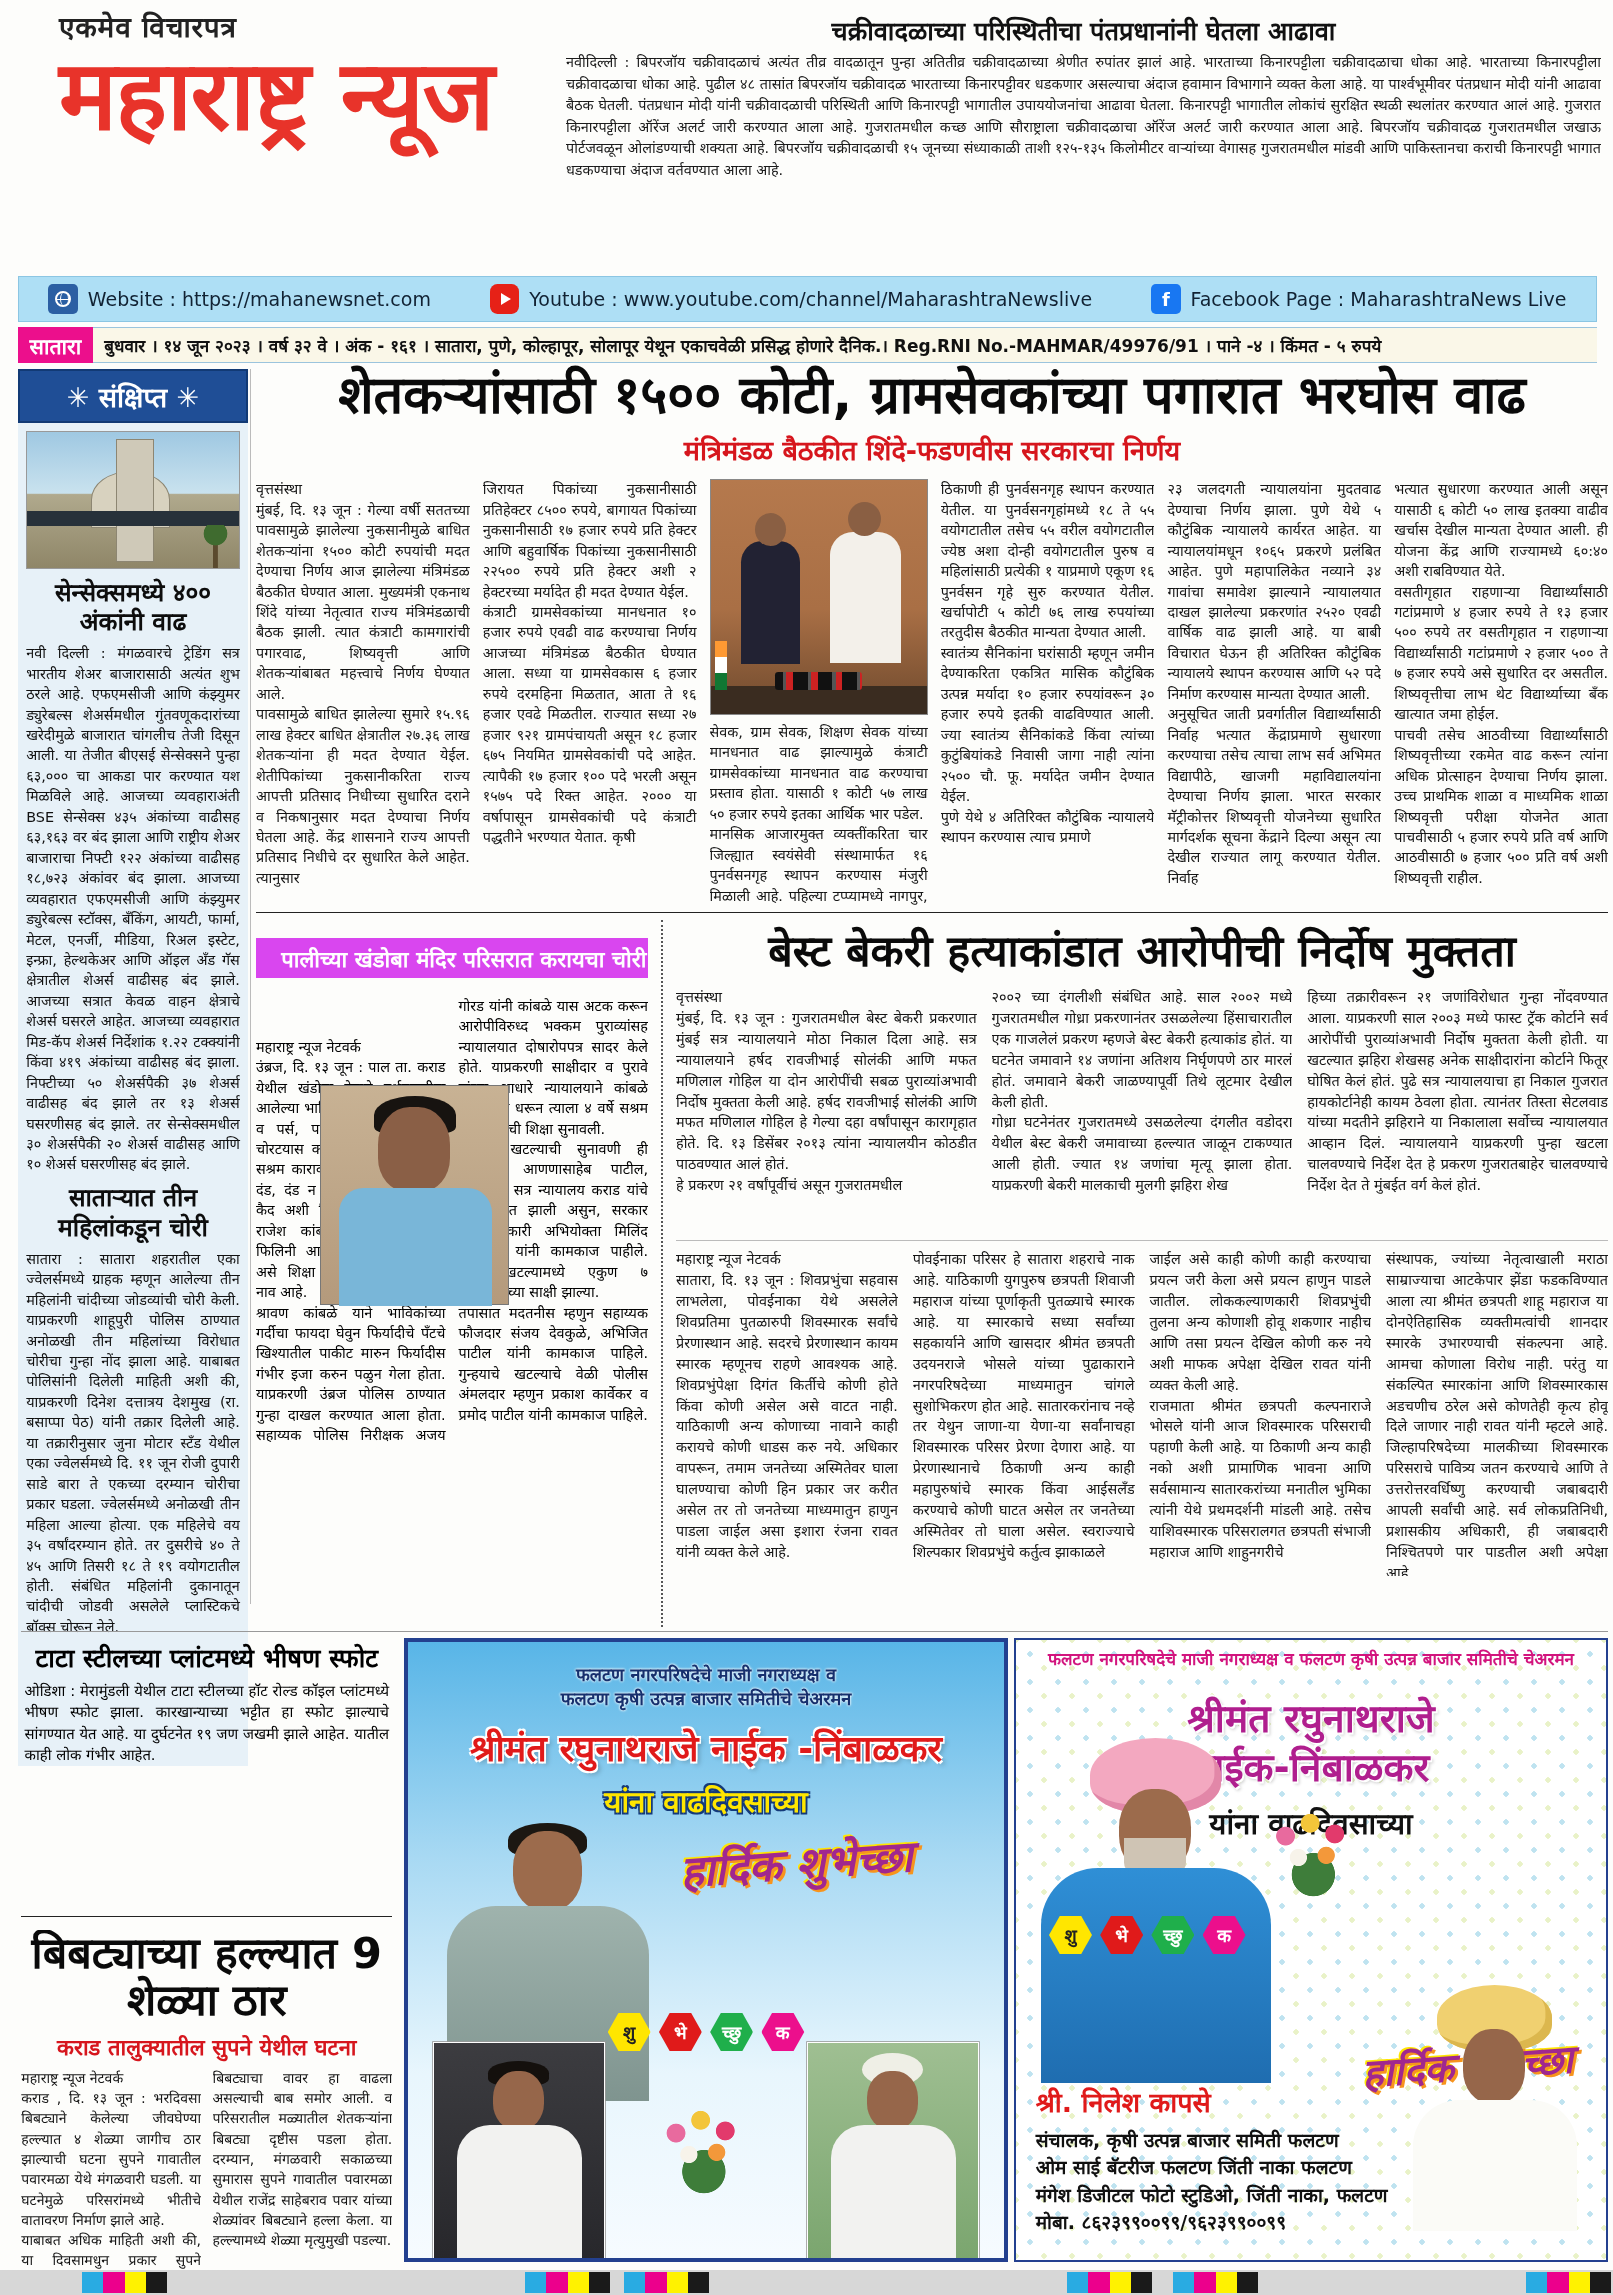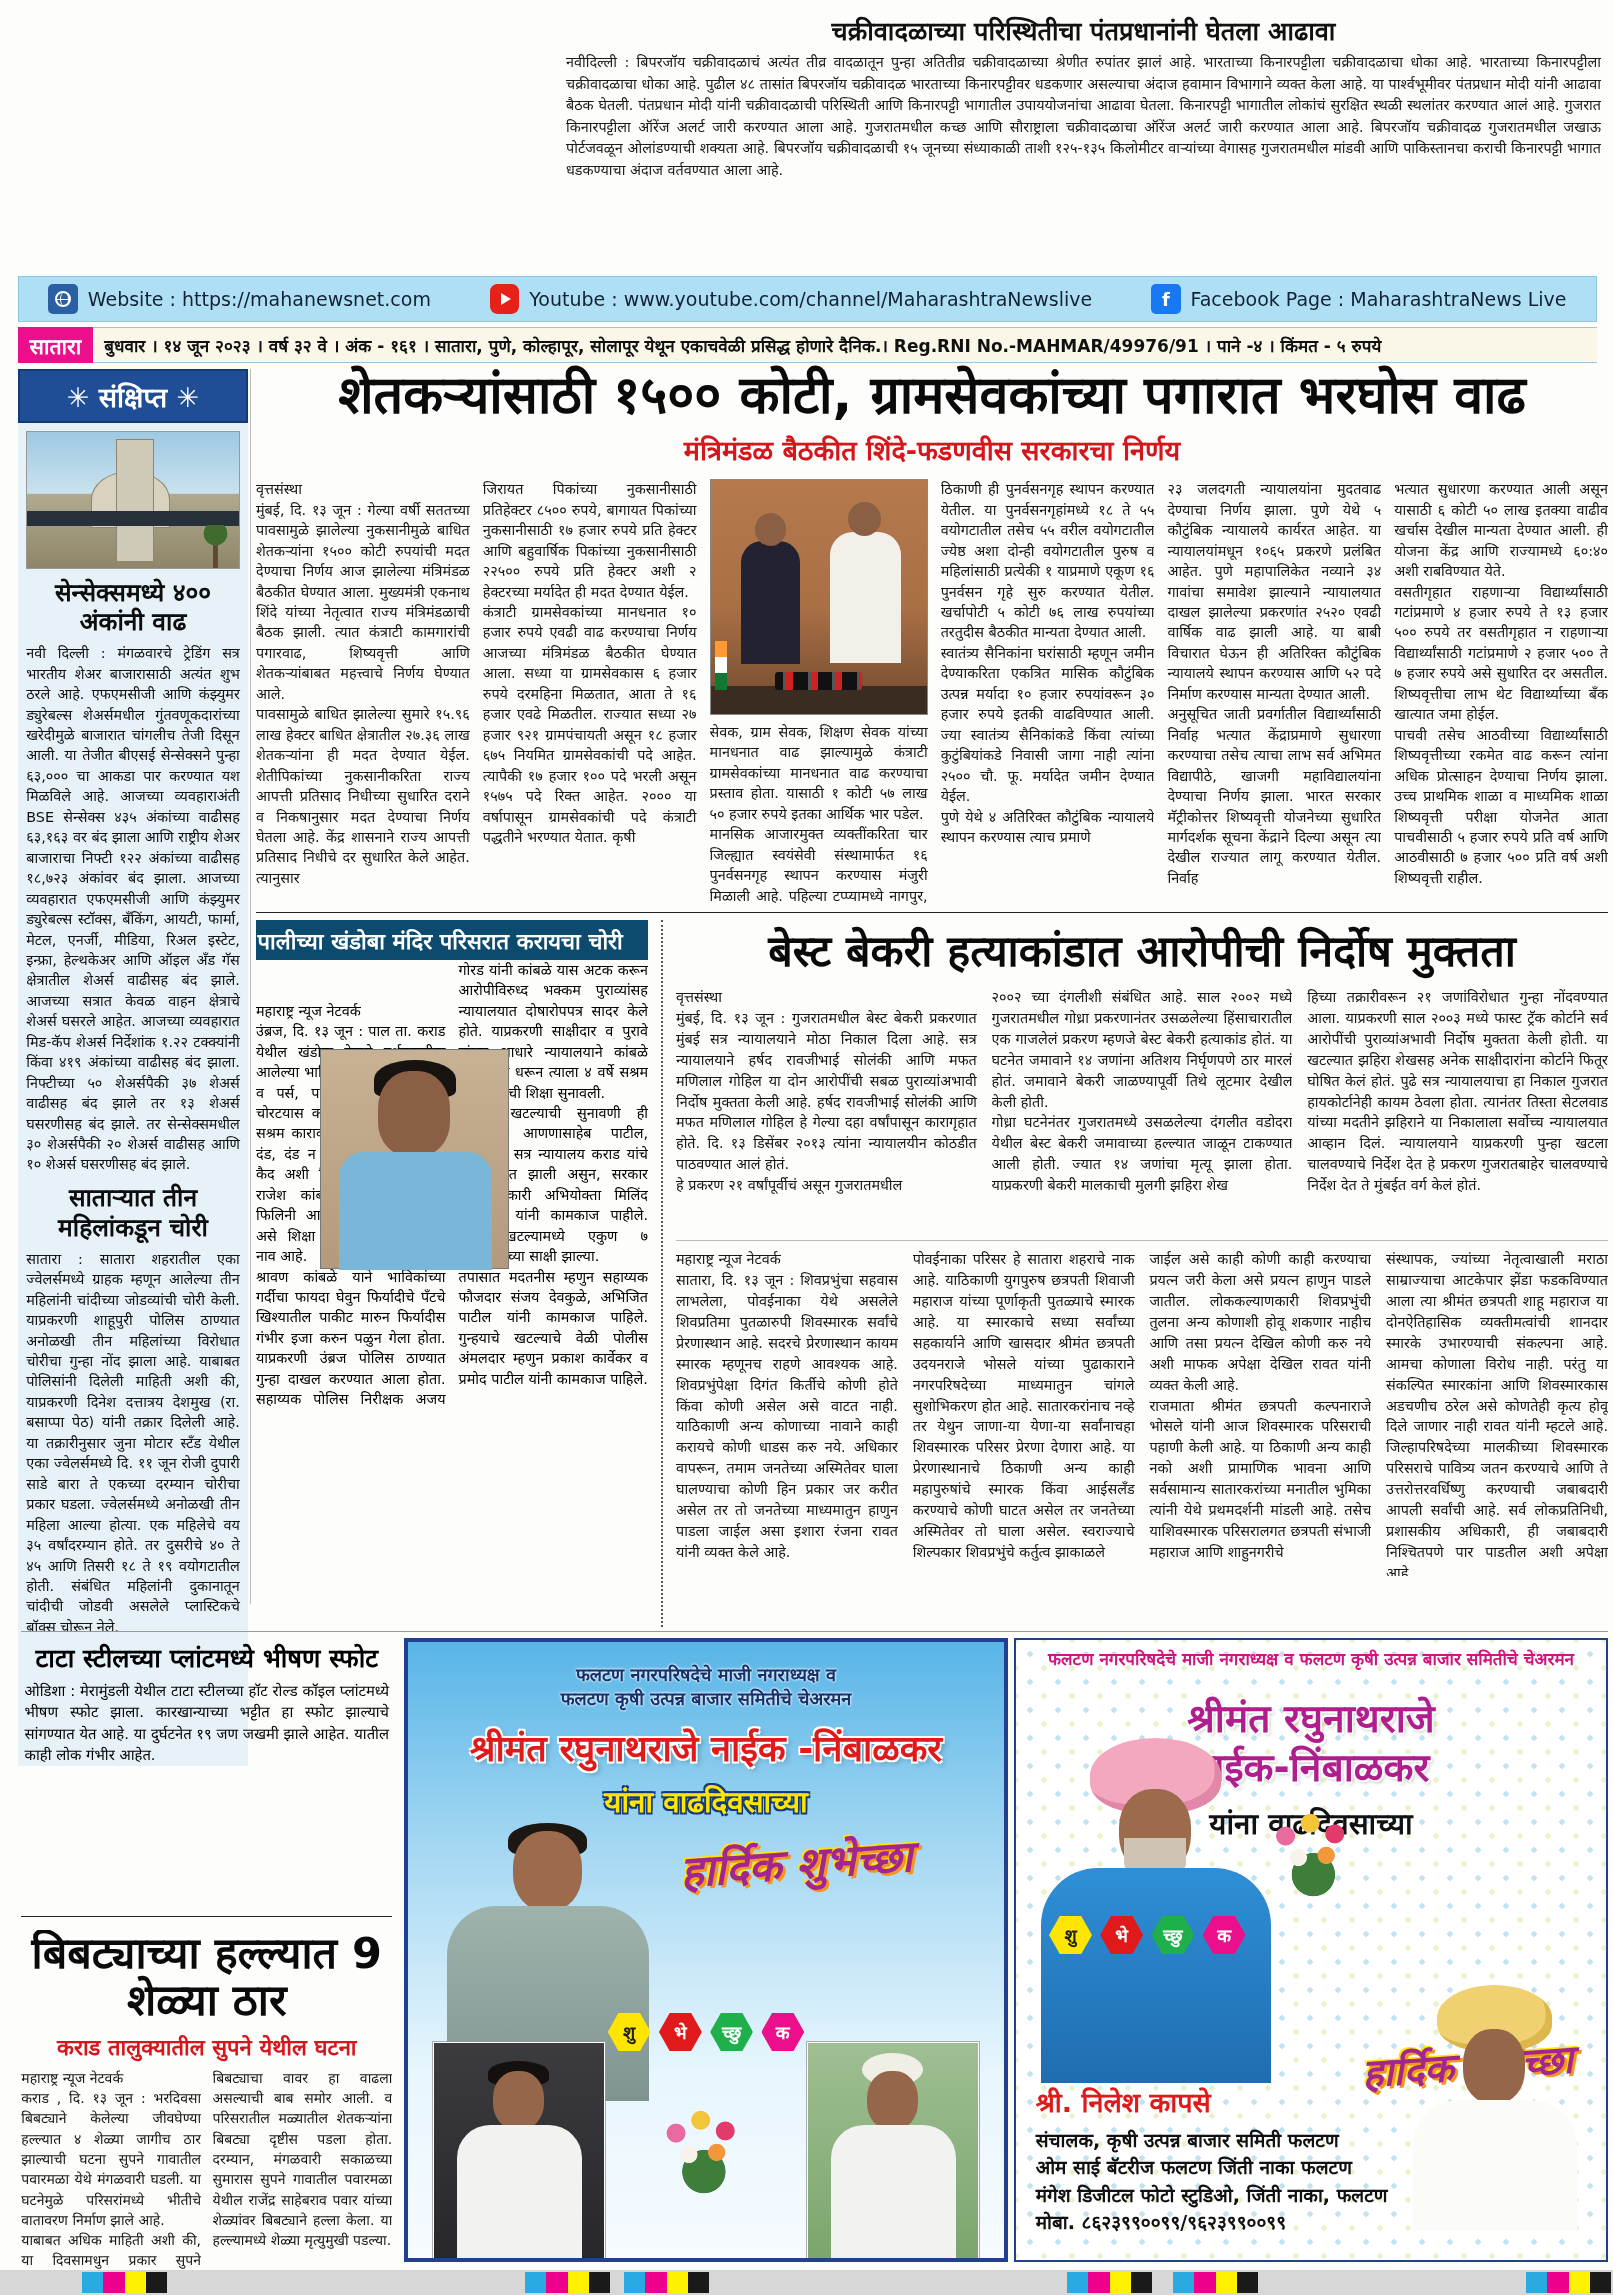--- a/index.html
+++ b/index.html
@@ -57,21 +57,21 @@
   .press-photo .man1:before { content:""; position:absolute; top:-28px; left:14px; width:31px; height:33px; background:#8a5f43; border-radius:50%; }
   .press-photo .man2 { position:absolute; right:12%; top:22%; width:71px; height:131px; background:#f3f0ea; border-radius:23px 23px 0 0; }
   .press-photo .man2:before { content:""; position:absolute; top:-29.5px; left:18px; width:33px; height:34px; background:#8a5f43; border-radius:50%; }
   .press-photo .desk { position:absolute; left:0; right:0; bottom:0; height:28px; background:#3a2c20; }
   .press-photo .mics { position:absolute; left:30%; bottom:24.6px; width:40%; height:18px; background:repeating-linear-gradient(90deg,#111 0 8.2px,#555 8.2px 11.5px,#c22 11.5px 18px,#111 18px 24.6px); border-radius:3.3px; }
   .press-photo .flag { position:absolute; left:4.9px; bottom:24.6px; width:11.5px; height:49px; background:linear-gradient(180deg,#f93 33%,#fff 33% 66%,#173 66%); }
 
   
   .attal { position:absolute; top:920px; left:256px; width:392px; height:707px; }
   .attal h2 { font-size:37px; font-weight:800; text-align:center; line-height:1.12; color:#0a0a0a; }
-  .attal .blackbar { background:#0c4a6e; color:#fff; font-size:22px; font-weight:800; text-align:left; padding:4.9px 1.6px; margin:0 0; }
+  .attal .blackbar { background:#d946ef; color:#fff; font-size:22px; font-weight:800; text-align:right; padding:4.9px 1.6px; margin:18px 0; }
   .attal-body { position:relative; column-count:2; column-gap:13px; font-size:14.4px; line-height:1.42; text-align:justify; height:541px; overflow:hidden; white-space:pre-line; }
   .convict-photo { position:absolute; left:64px; top:89px; width:189px; height:220px; background:linear-gradient(180deg,#c8b294 0%,#b49a7c 100%); border:0.8px solid #777; z-index:2; }
   .convict-photo .head { position:absolute; left:57px; top:21.3px; width:72px; height:85px; background:#8a5f46; border-radius:44% 44% 40% 40%; }
   .convict-photo .hair { position:absolute; left:53px; top:9.8px; width:82px; height:38px; background:#171310; border-radius:50% 50% 20% 20%; }
   .convict-photo .shirt { position:absolute; left:18px; top:102px; width:153px; height:118px; background:#79b6d8; border-radius:24.6px 24.6px 0 0; }
 
   
   .mid-right { position:absolute; top:920px; left:661px; width:947px; height:707px; border-left:2.5px dotted #555; padding-left:13px; }
   .bakery h2 { font-size:43px; font-weight:800; text-align:center; color:#0a0a0a; margin-bottom:8.2px; }
   .bakery-cols { display:flex; gap:14.8px; height:240px; overflow:hidden; }
@@ -152,20 +152,24 @@
 
   .vrule-main { position:absolute; top:369px; left:250px; width:0; height:1235px; border-left:0.8px solid #bbb; }
   .hrule-1 { position:absolute; top:912px; left:256px; width:1352px; border-top:1.6px solid #222; }
   .hrule-2 { position:absolute; top:1631px; left:21.3px; width:1587px; border-top:0.8px solid #999; }
 </style>
 </head>
 <body>
 
 <div class="page">
 
+  <div class="masthead">
+    <div class="tagline">एकमेव विचारपत्र</div>
+    <div class="paper-title">महाराष्ट्र न्यूज</div>
+  </div>
 
   <div class="cyclone">
     <h2>चक्रीवादळाच्या परिस्थितीचा पंतप्रधानांनी घेतला आढावा</h2>
     <p>नवीदिल्ली : बिपरजॉय चक्रीवादळाचं अत्यंत तीव्र वादळातून पुन्हा अतितीव्र चक्रीवादळाच्या श्रेणीत रुपांतर झालं आहे. भारताच्या किनारपट्टीला चक्रीवादळाचा धोका आहे. भारताच्या किनारपट्टीला चक्रीवादळाचा धोका आहे. पुढील ४८ तासांत बिपरजॉय चक्रीवादळ भारताच्या किनारपट्टीवर धडकणार असल्याचा अंदाज हवामान विभागाने व्यक्त केला आहे. या पार्श्वभूमीवर पंतप्रधान मोदी यांनी आढावा बैठक घेतली. पंतप्रधान मोदी यांनी चक्रीवादळाची परिस्थिती आणि किनारपट्टी भागातील उपाययोजनांचा आढावा घेतला. किनारपट्टी भागातील लोकांचं सुरक्षित स्थळी स्थलांतर करण्यात आलं आहे. गुजरात किनारपट्टीला ऑरेंज अलर्ट जारी करण्यात आला आहे. गुजरातमधील कच्छ आणि सौराष्ट्राला चक्रीवादळाचा ऑरेंज अलर्ट जारी करण्यात आला आहे. बिपरजॉय चक्रीवादळ गुजरातमधील जखाऊ पोर्टजवळून ओलांडण्याची शक्यता आहे. बिपरजॉय चक्रीवादळाची १५ जूनच्या संध्याकाळी ताशी १२५-१३५ किलोमीटर वाऱ्यांच्या वेगासह गुजरातमधील मांडवी आणि पाकिस्तानचा कराची किनारपट्टी भागात धडकण्याचा अंदाज वर्तवण्यात आला आहे.</p>
   </div>
 
   <div class="social-bar">
     <div class="social-item">
       <span class="icon-box icon-web">
           <span class="globe"></span>

